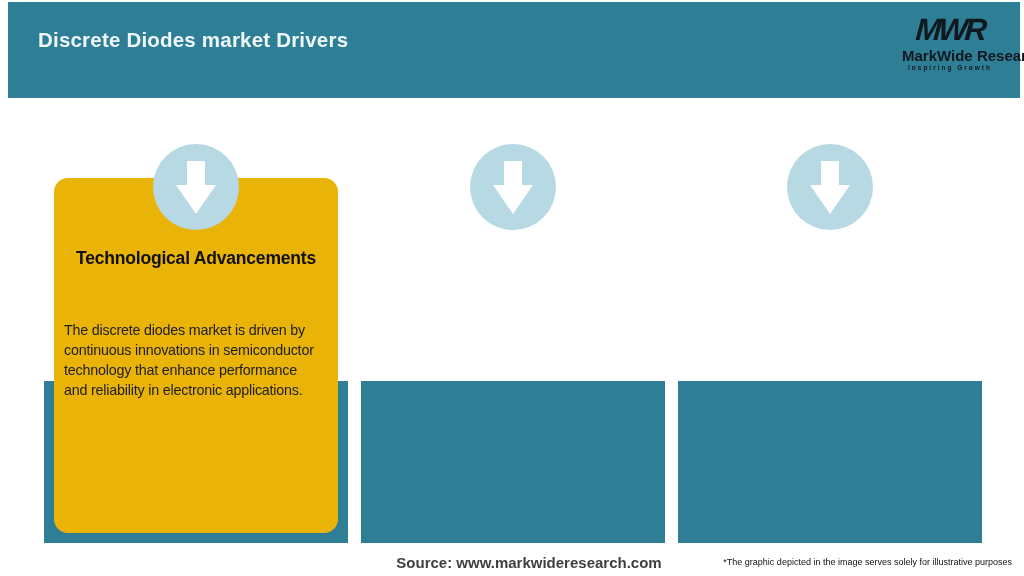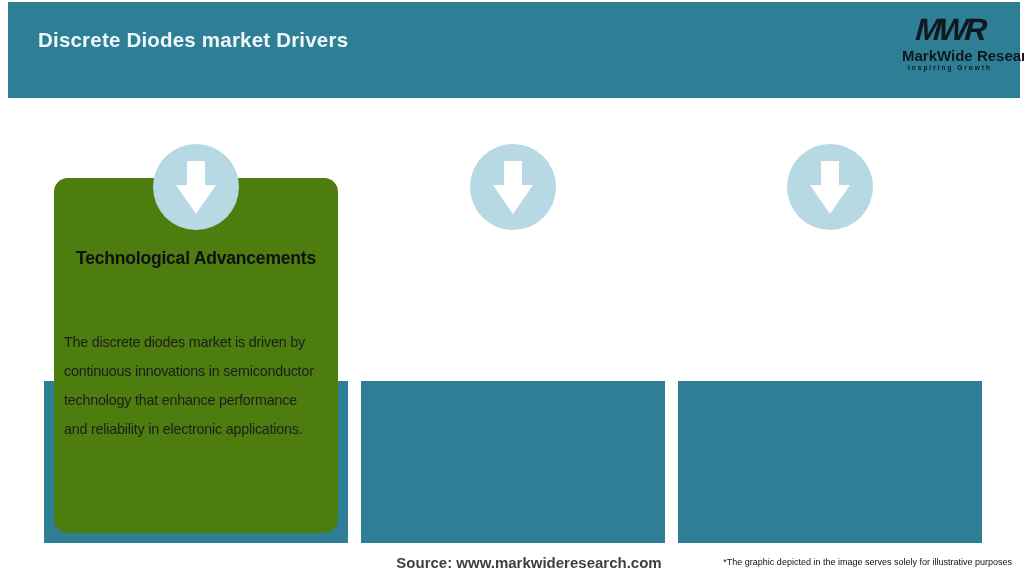--- a/index.html
+++ b/index.html
@@ -76,40 +76,40 @@
   .ribbon {
     position: absolute;
     left: 0; top: 381px;
     width: 304px; height: 162px;
     background: #2e7f96;
   }
   .card {
     position: absolute;
     left: 10px; top: 178px;
     width: 284px; height: 355px;
-    background: #4d7c0f;
+    background: #eab308;
     border-radius: 14px;
   }
   .card-title {
     position: absolute;
     left: 0; right: 0;
     top: 70px;
     text-align: center;
     font-size: 17.5px;
     font-weight: bold;
     letter-spacing: -0.2px;
     color: #101010;
   }
   .card-body {
     position: absolute;
     left: 10px; right: 4px;
-    top: 150px;
+    top: 142px;
     font-size: 14.3px;
     letter-spacing: -0.2px;
-    line-height: 29px;
+    line-height: 20px;
     color: #1d1d1d;
     white-space: pre-line;
   }
   .circle {
     position: absolute;
     left: 50%; top: 144px;
     width: 86px; height: 86px;
     margin-left: -43px;
     border-radius: 50%;
     background: #b6d9e4;

